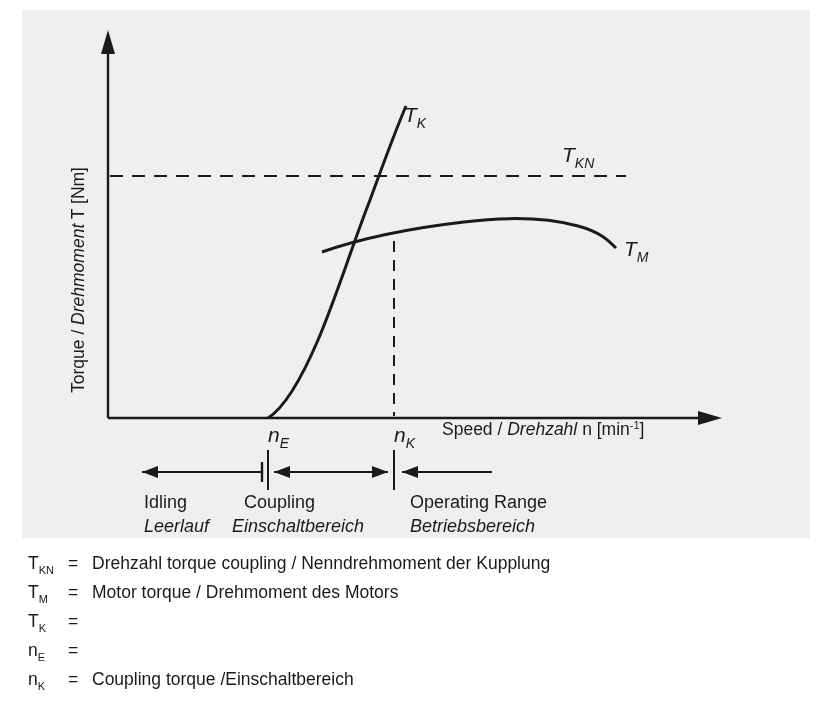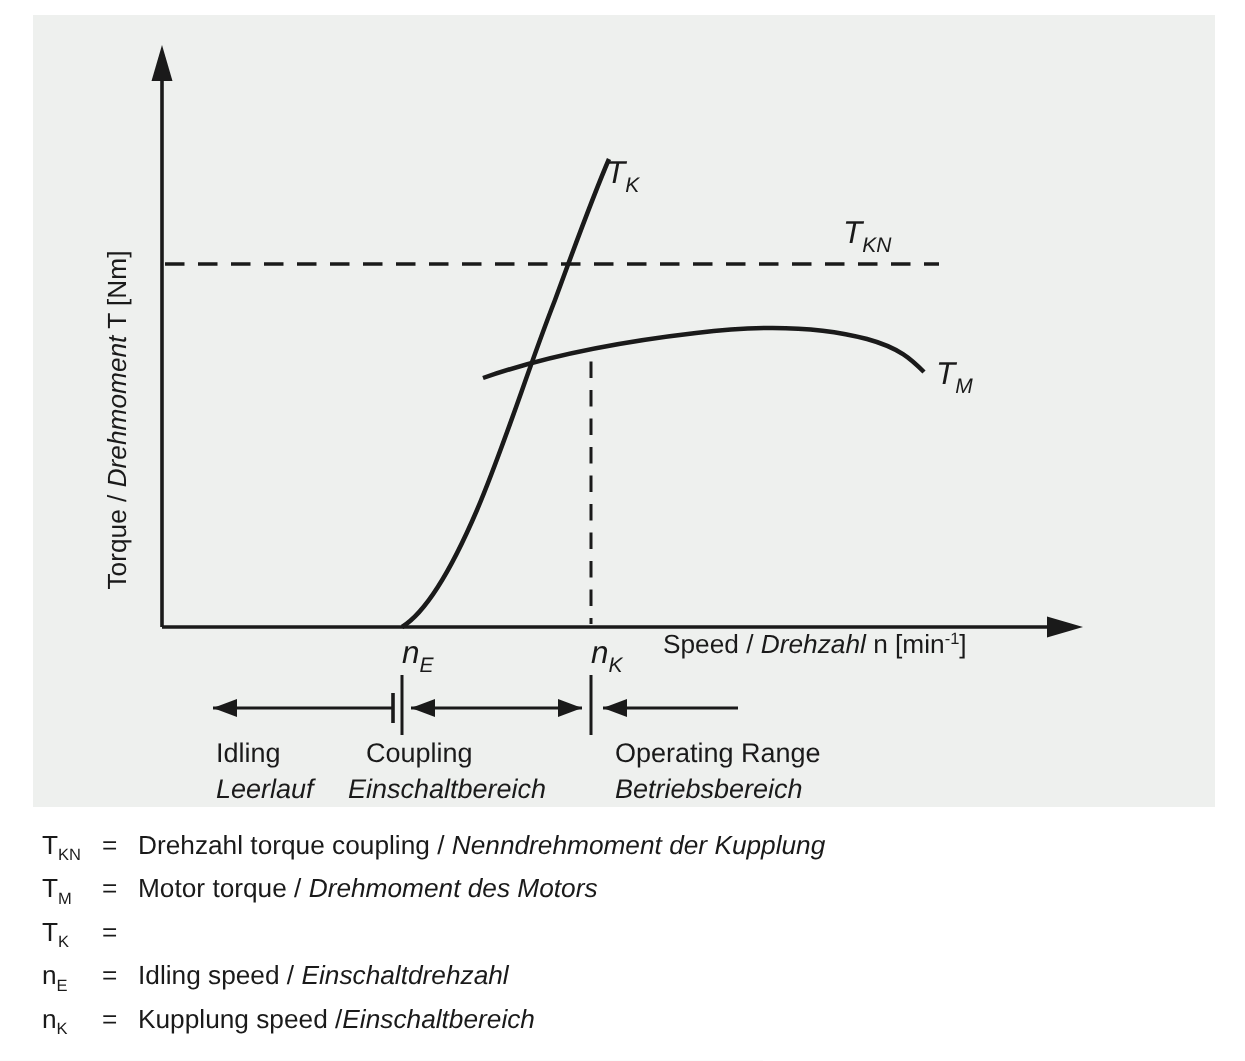--- a/index.html
+++ b/index.html
@@ -49,21 +49,20 @@
     font-size: 11px;
   }
   .legend-eq {
     width: 24px;
     text-align: left;
   }
   .legend-text {
     white-space: nowrap;
   }
   .legend-text .it {
-    font-style: italic;
   }
   svg text {
     font-family: "Liberation Sans", sans-serif;
     fill: #1a1a1a;
   }
   .ax-label {
     font-size: 17.5px;
   }
   .ax-label-it {
     font-size: 17.5px;
@@ -199,22 +198,21 @@
   </div>
 
   <div class="legend-row">
     <div class="legend-sym"><span>T</span><sub>K</sub></div>
     <div class="legend-eq">=</div>
   </div>
 
   <div class="legend-row">
     <div class="legend-sym"><span>n</span><sub>E</sub></div>
     <div class="legend-eq">=</div>
-    <div class="legend-text"><span>Idling speed / </span><span class="it">Einschaltdrehzahl</span></div>
   </div>
 
   <div class="legend-row">
     <div class="legend-sym"><span>n</span><sub>K</sub></div>
     <div class="legend-eq">=</div>
-    <div class="legend-text"><span>Kupplung speed /</span><span class="it">Einschaltbereich</span></div>
+    <div class="legend-text"><span>Coupling torque /</span><span class="it">Einschaltbereich</span></div>
   </div>
 
 </div>
 
 </body></html>

